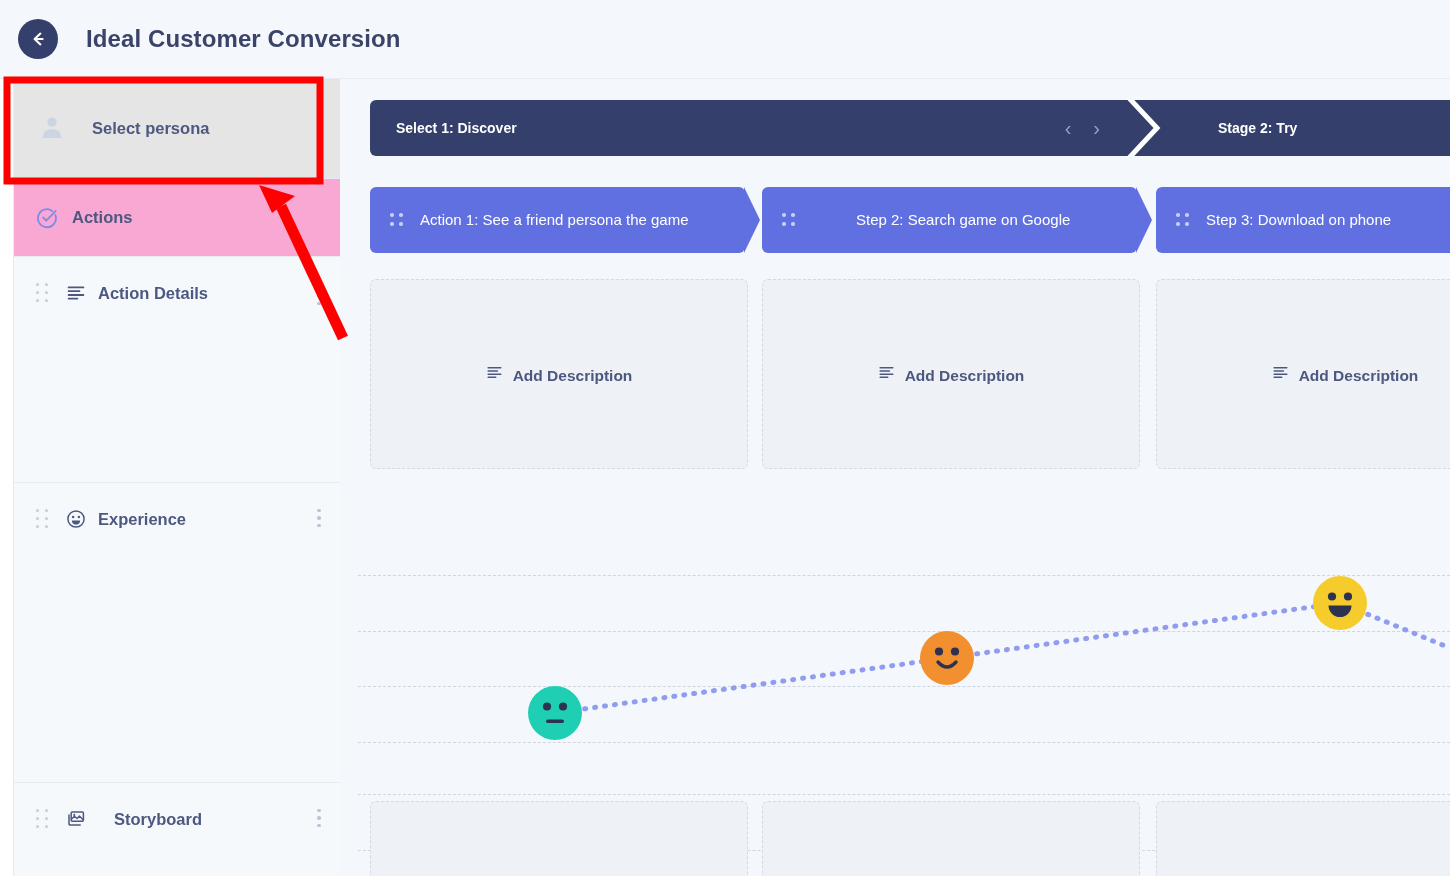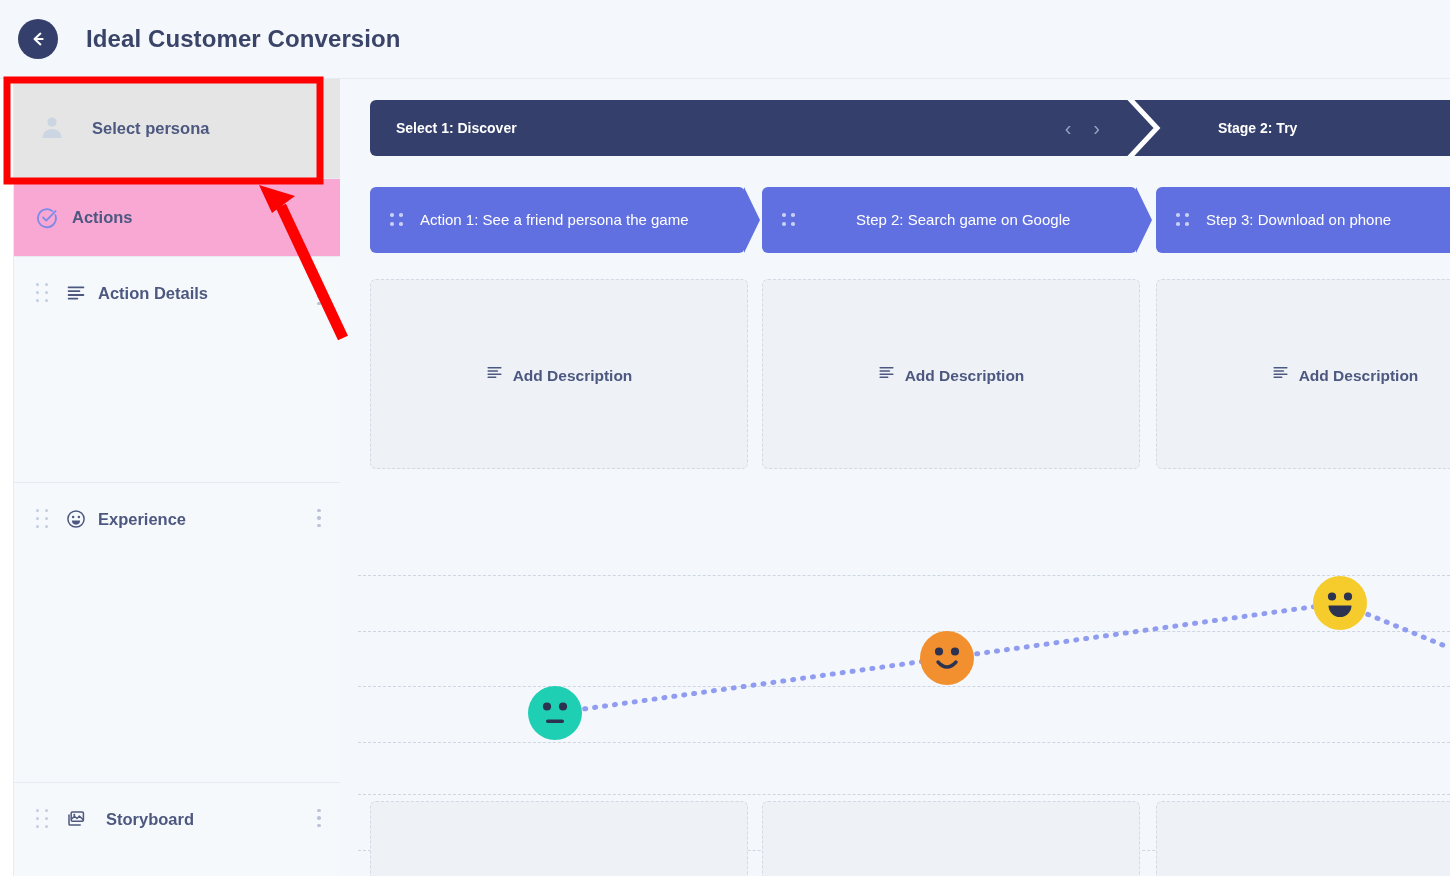--- a/index.html
+++ b/index.html
@@ -285,21 +285,21 @@
               <i></i>
           </span>
           <span class="row-icon" style="margin-left:16px">
             <svg width="20" height="20" viewBox="0 0 20 20">
               <rect x="5.2" y="3.0" width="12.2" height="9.2" rx="1.1" fill="none" stroke="#4d5880" stroke-width="1.5"></rect>
               <path d="M5.2 10.4 L8.4 7.3 L11.0 9.6 L13.4 7.0 L17.4 11.0" fill="none" stroke="#4d5880" stroke-width="1.4" stroke-linejoin="round"></path>
               <circle cx="8.3" cy="5.9" r="1.05" fill="#4d5880"></circle>
               <path d="M3.0 6.0 V15.0 A1.1 1.1 0 0 0 4.1 16.1 H14.2" fill="none" stroke="#4d5880" stroke-width="1.5" stroke-linecap="round"></path>
             </svg>
           </span>
-          <span class="row-label" style="margin-left:20px">Storyboard</span>
+          <span class="row-label" style="margin-left:28px">Storyboard</span>
         </div>
         <div class="kebab">
             <i></i>
             <i></i>
             <i></i>
           </div>
       </div>
     </div>
 
     <div class="content">

